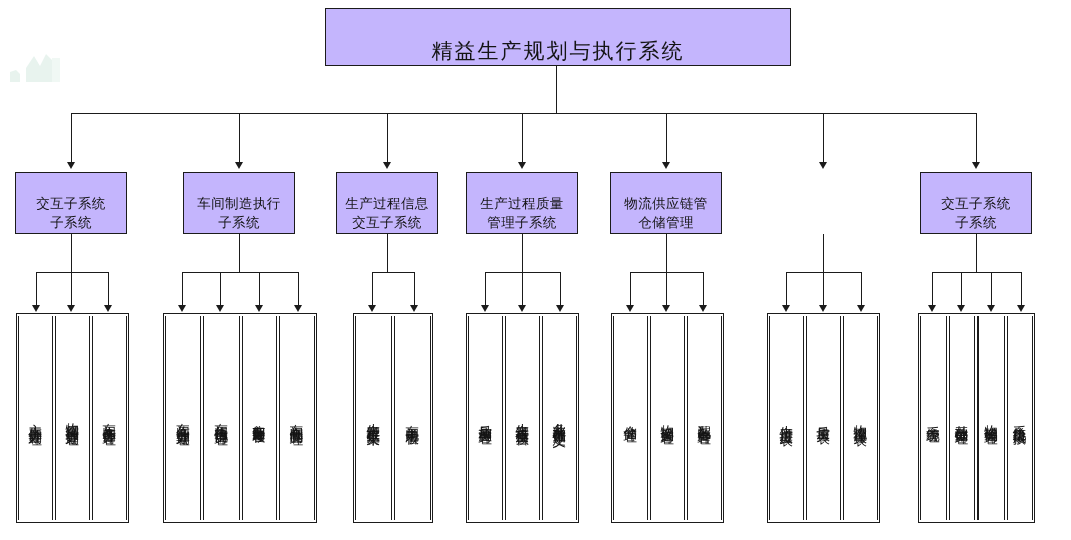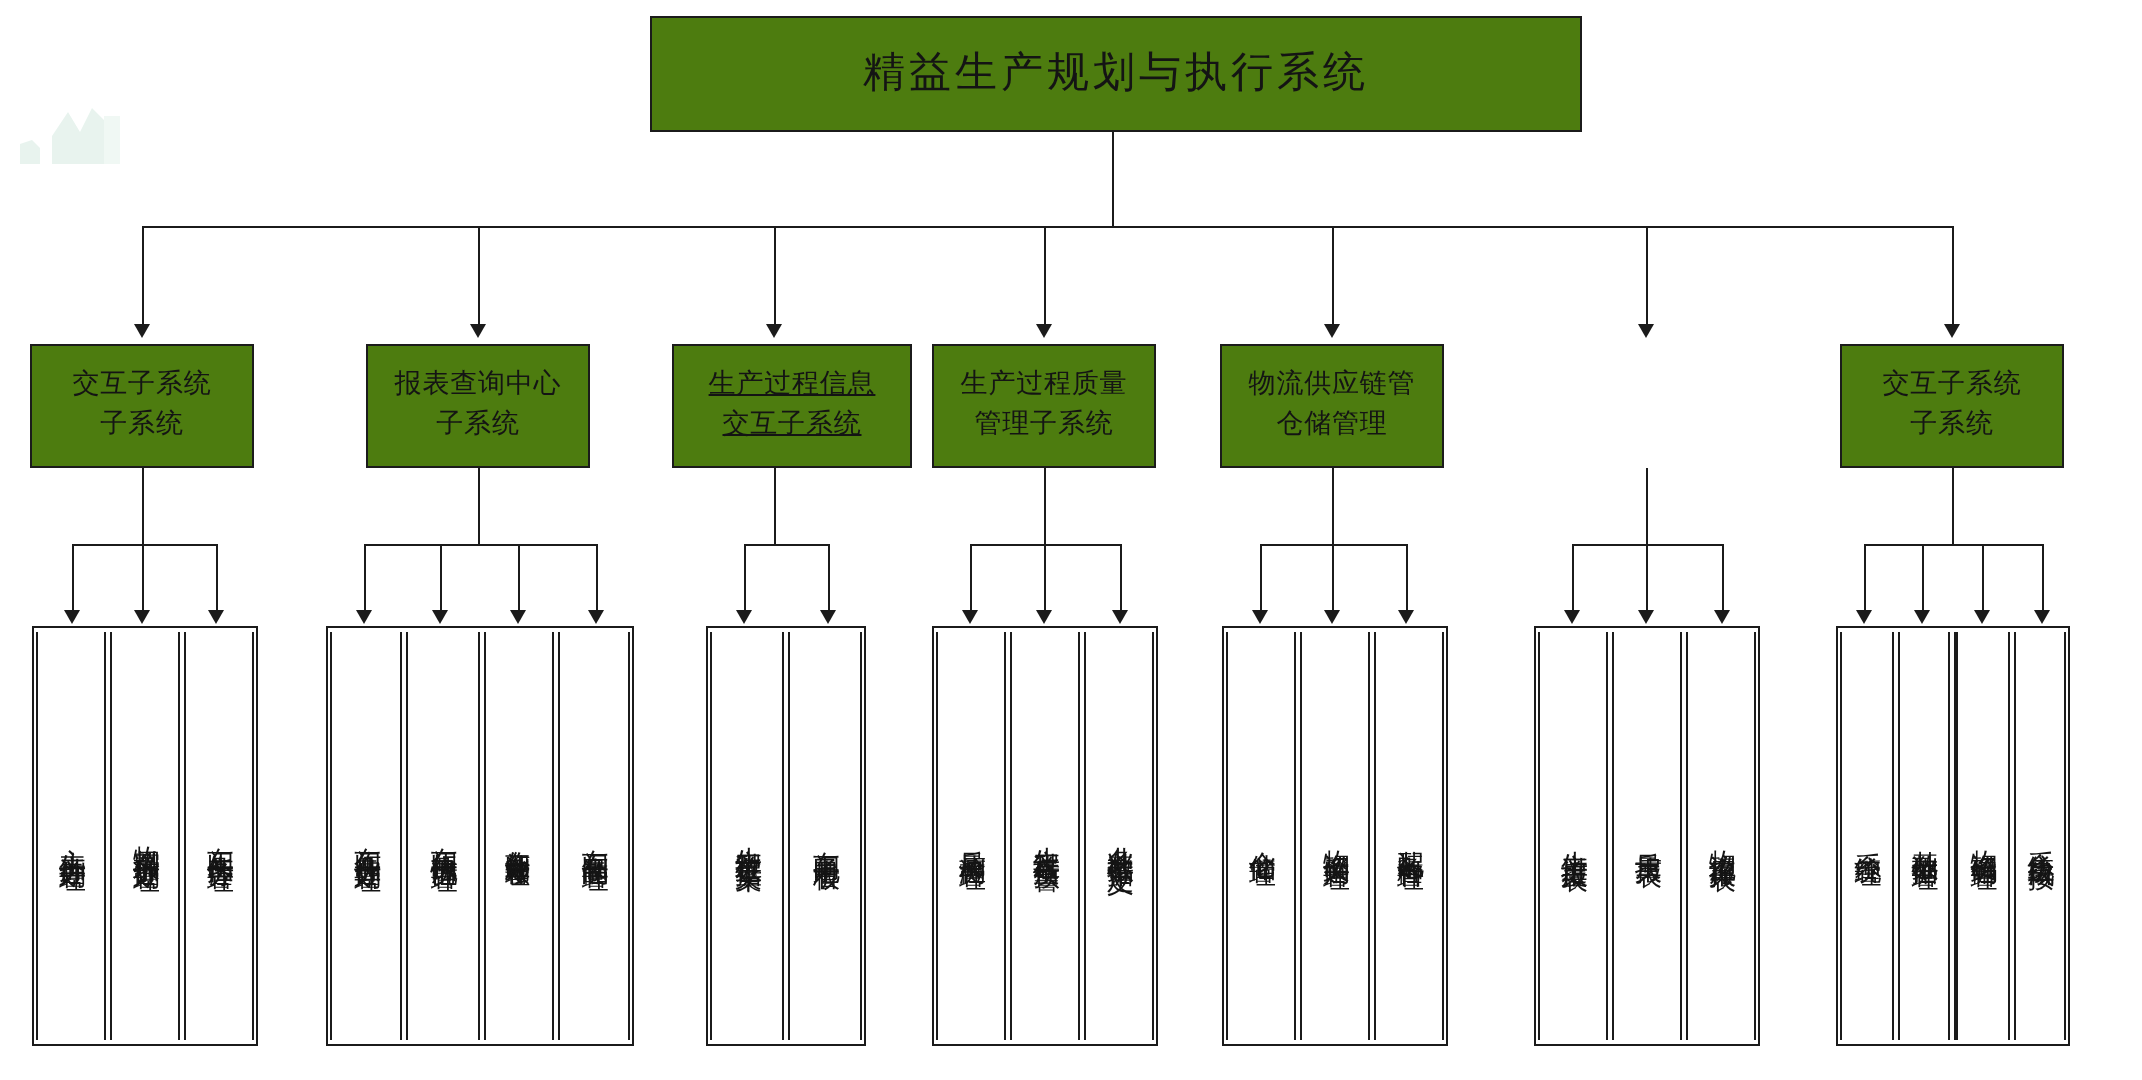--- a/index.html
+++ b/index.html
@@ -24,23 +24,23 @@
     width: 62px;
     height: 36px;
     opacity: 0.85;
   }
 
   
   .box {
     position: absolute;
     box-sizing: border-box;
     border: 1.3px solid #1b1b1b;
-    background: #4d7c0f;
+    background: #c4b5fd;
     display: flex;
-    align-items: center;
+    align-items: flex-end;
     justify-content: center;
     text-align: center;
     color: #141414;
   }
   .title-box {
     font-size: 21px;
     letter-spacing: 2px;
     line-height: 1.3;
   }
   .sub-box {
@@ -142,24 +142,24 @@
   <div class="arrow" style="left:819px; top:162px;"></div>
 
   <div class="vline" style="left:976px; top:113px; height:50px;"></div>
   <div class="arrow" style="left:972px; top:162px;"></div>
 
   <div class="box sub-box" style="left:15px; top:172px; width:112px; height:62px;">
     <span style="white-space:pre-line">交互子系统
 子系统</span>
   </div>
   <div class="box sub-box" style="left:183px; top:172px; width:112px; height:62px;">
-    <span style="white-space:pre-line">报表查询中心
+    <span style="white-space:pre-line">车间制造执行
 子系统</span>
   </div>
-  <div class="box sub-box" style="left:336px; top:172px; width:120px; height:62px;text-decoration:underline;">
+  <div class="box sub-box" style="left:336px; top:172px; width:102px; height:62px;">
     <span style="white-space:pre-line">生产过程信息
 交互子系统</span>
   </div>
   <div class="box sub-box" style="left:466px; top:172px; width:112px; height:62px;">
     <span style="white-space:pre-line">生产过程质量
 管理子系统</span>
   </div>
   <div class="box sub-box" style="left:610px; top:172px; width:112px; height:62px;">
     <span style="white-space:pre-line">物流供应链管
 仓储管理</span>

